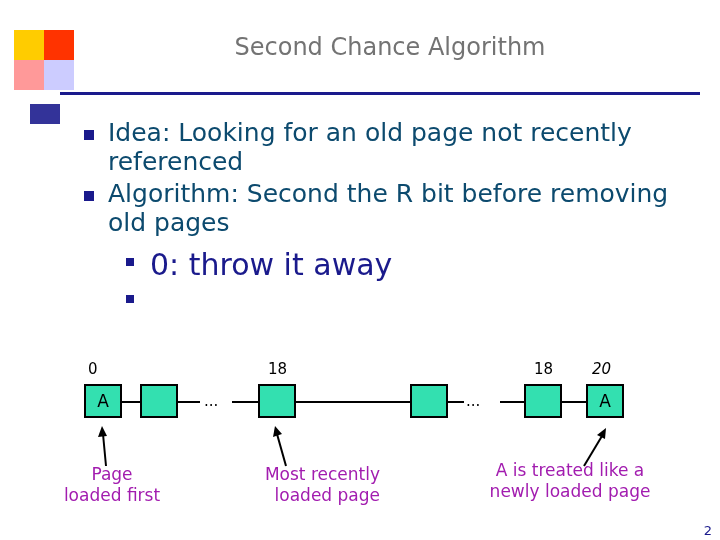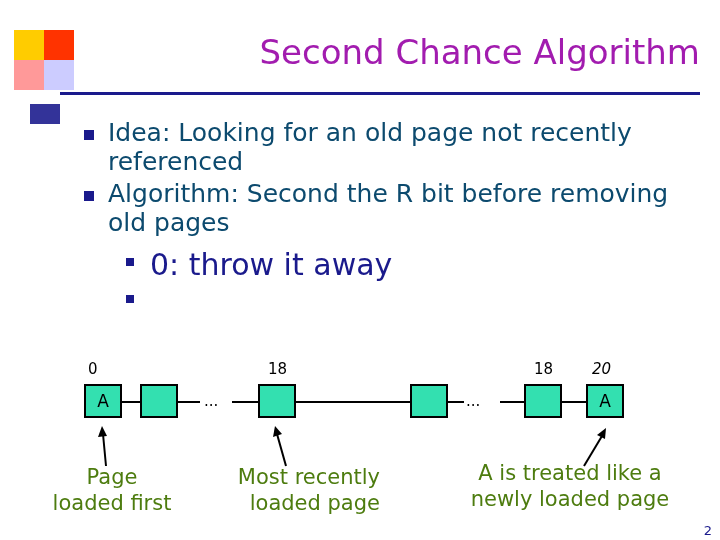--- a/index.html
+++ b/index.html
@@ -50,23 +50,23 @@
     width: 30px; height: 20px;
     background: #333399;
   }
 
   
   .title {
     position: absolute;
     left: 80px;
     top: 34px;
     width: 620px;
-    font-size: 34px;
-    color: #a21caf;
-    text-align: right;
+    font-size: 24px;
+    color: #737373;
+    text-align: center;
     line-height: 1.1;
     white-space: nowrap;
   }
   .title-rule {
     position: absolute;
     left: 60px;
     top: 92px;
     width: 640px;
     height: 3px;
     background: #1a1a8c;
@@ -147,22 +147,22 @@
     color: #000000;
     white-space: nowrap;
   }
   .ellipsis {
     position: absolute;
     font-size: 15px;
     color: #000000;
   }
   .caption {
     position: absolute;
-    font-size: 21px;
-    color: #4d7c0f;
+    font-size: 17px;
+    color: #a21caf;
     text-align: center;
     line-height: 1.25;
     white-space: pre-line;
   }
   .arrow svg {
     display: block;
   }
   .arrow {
     position: absolute;
   }

